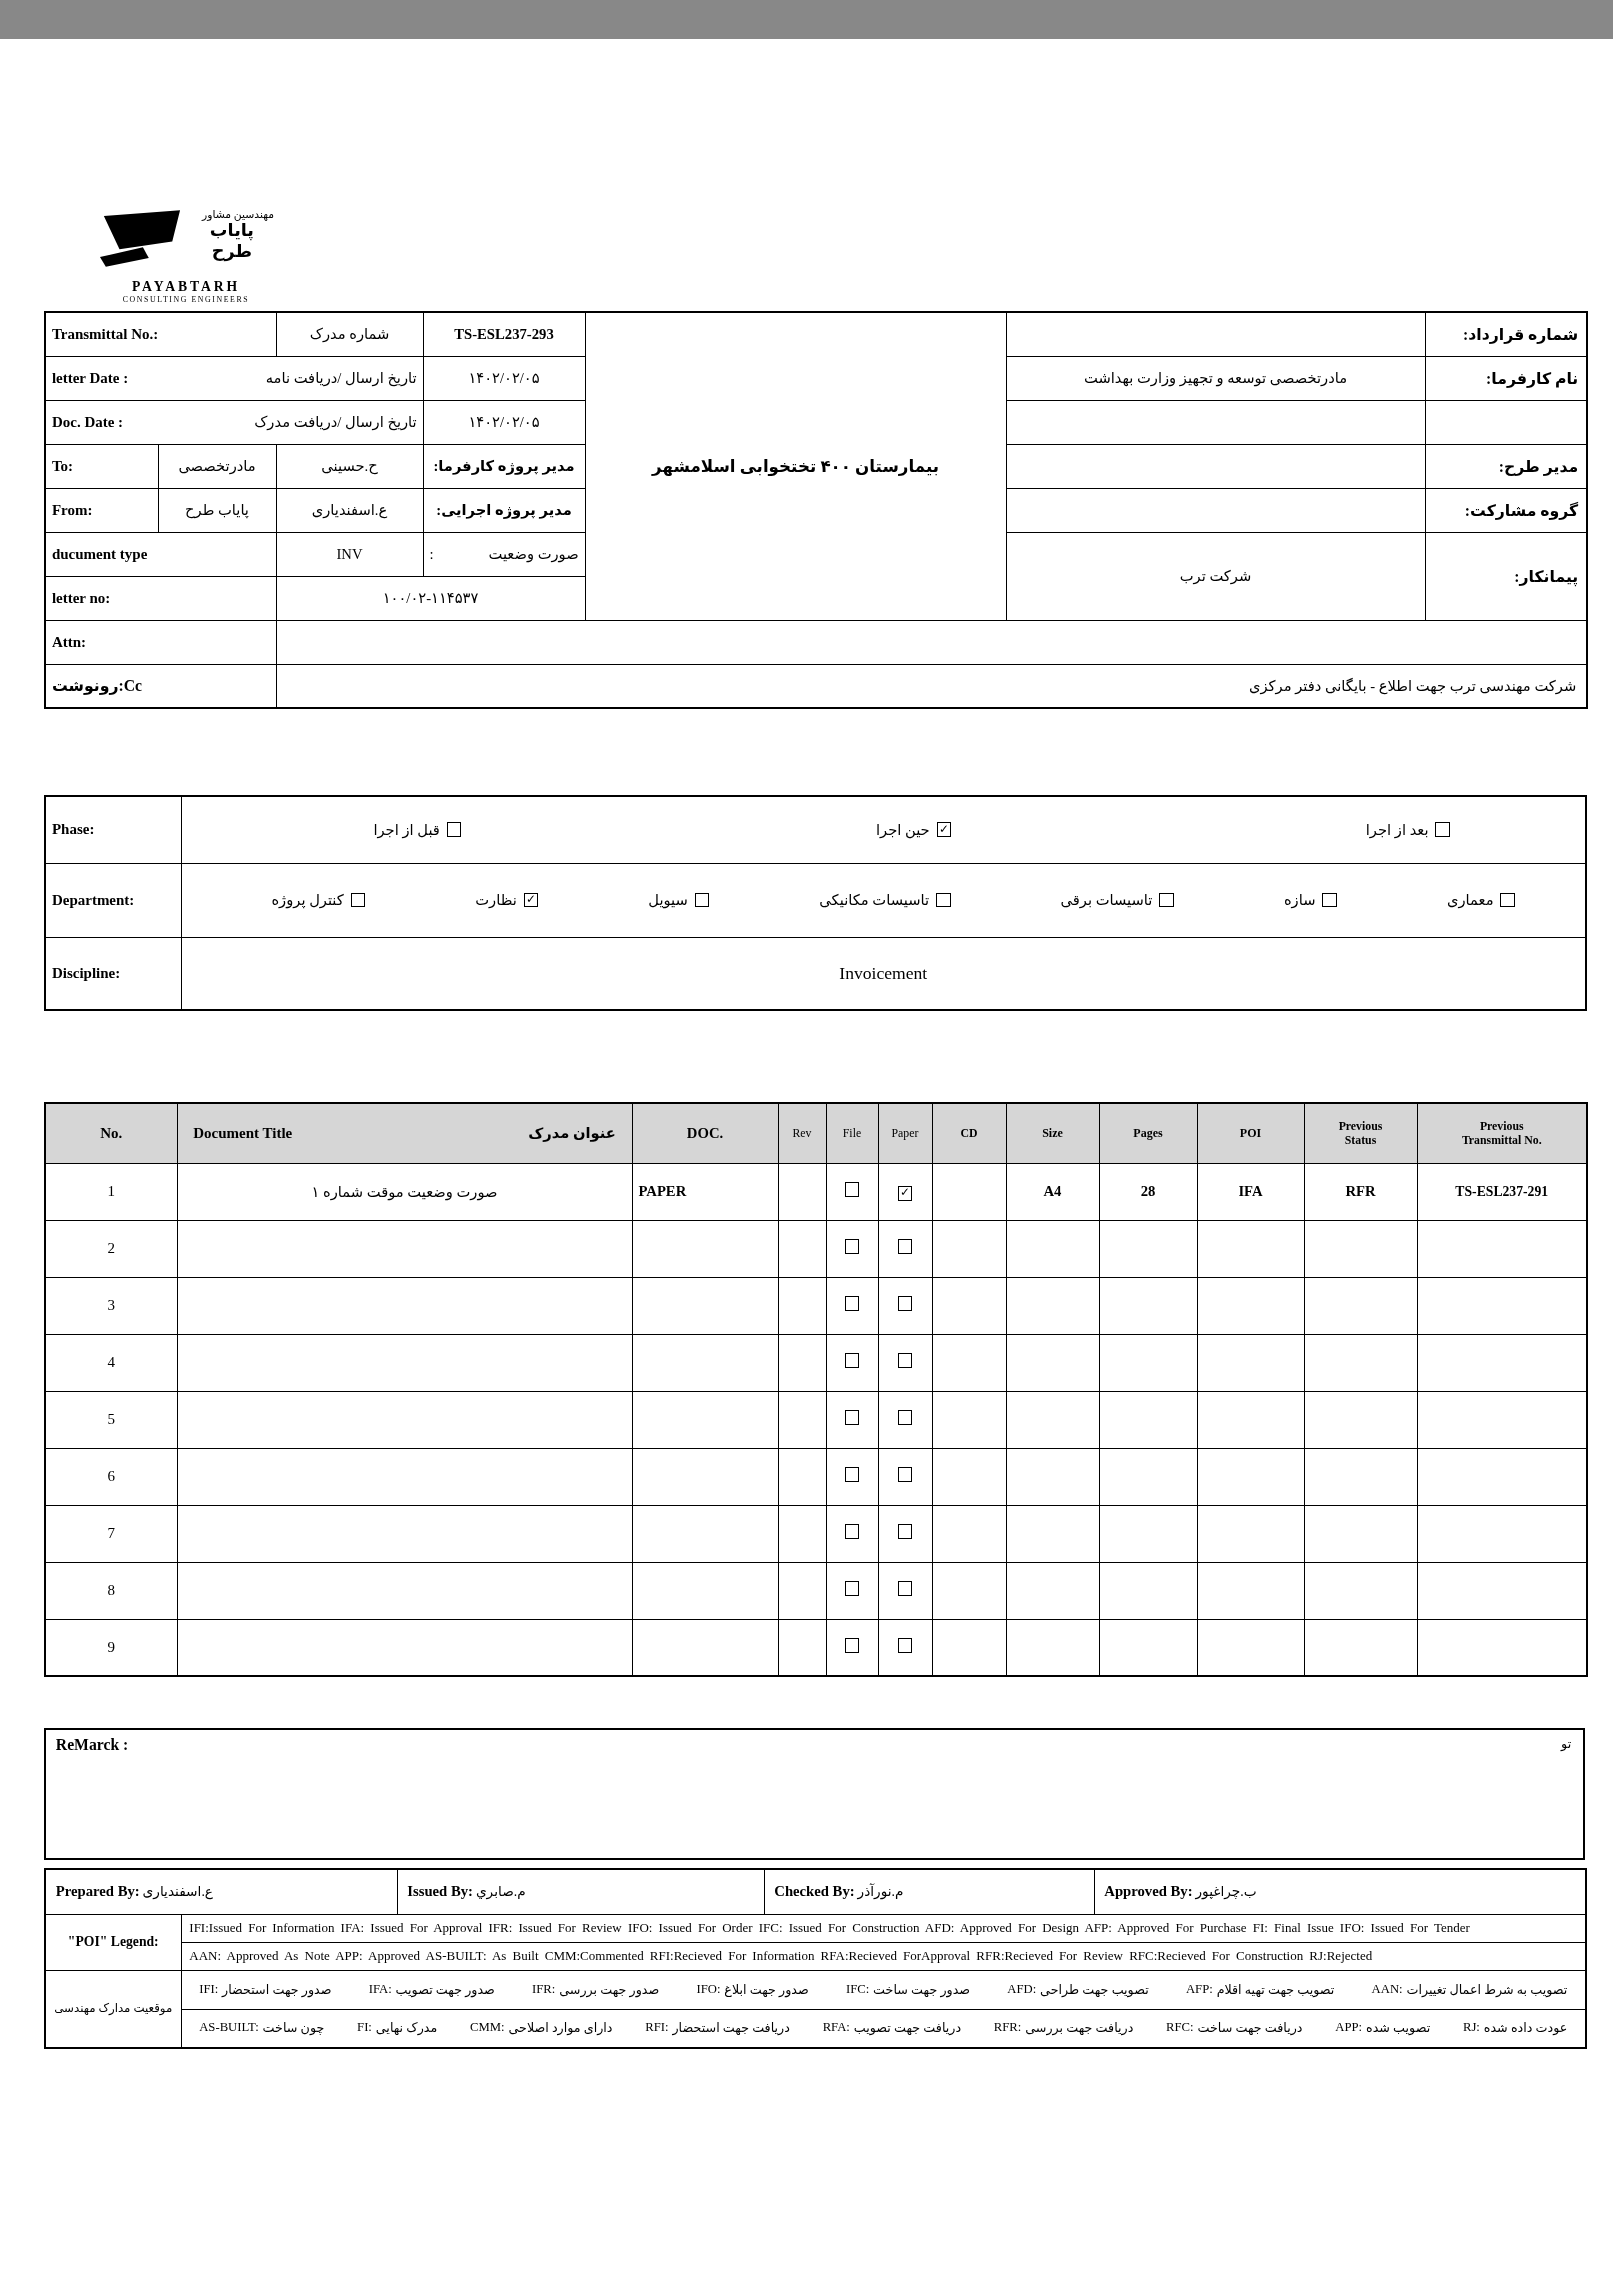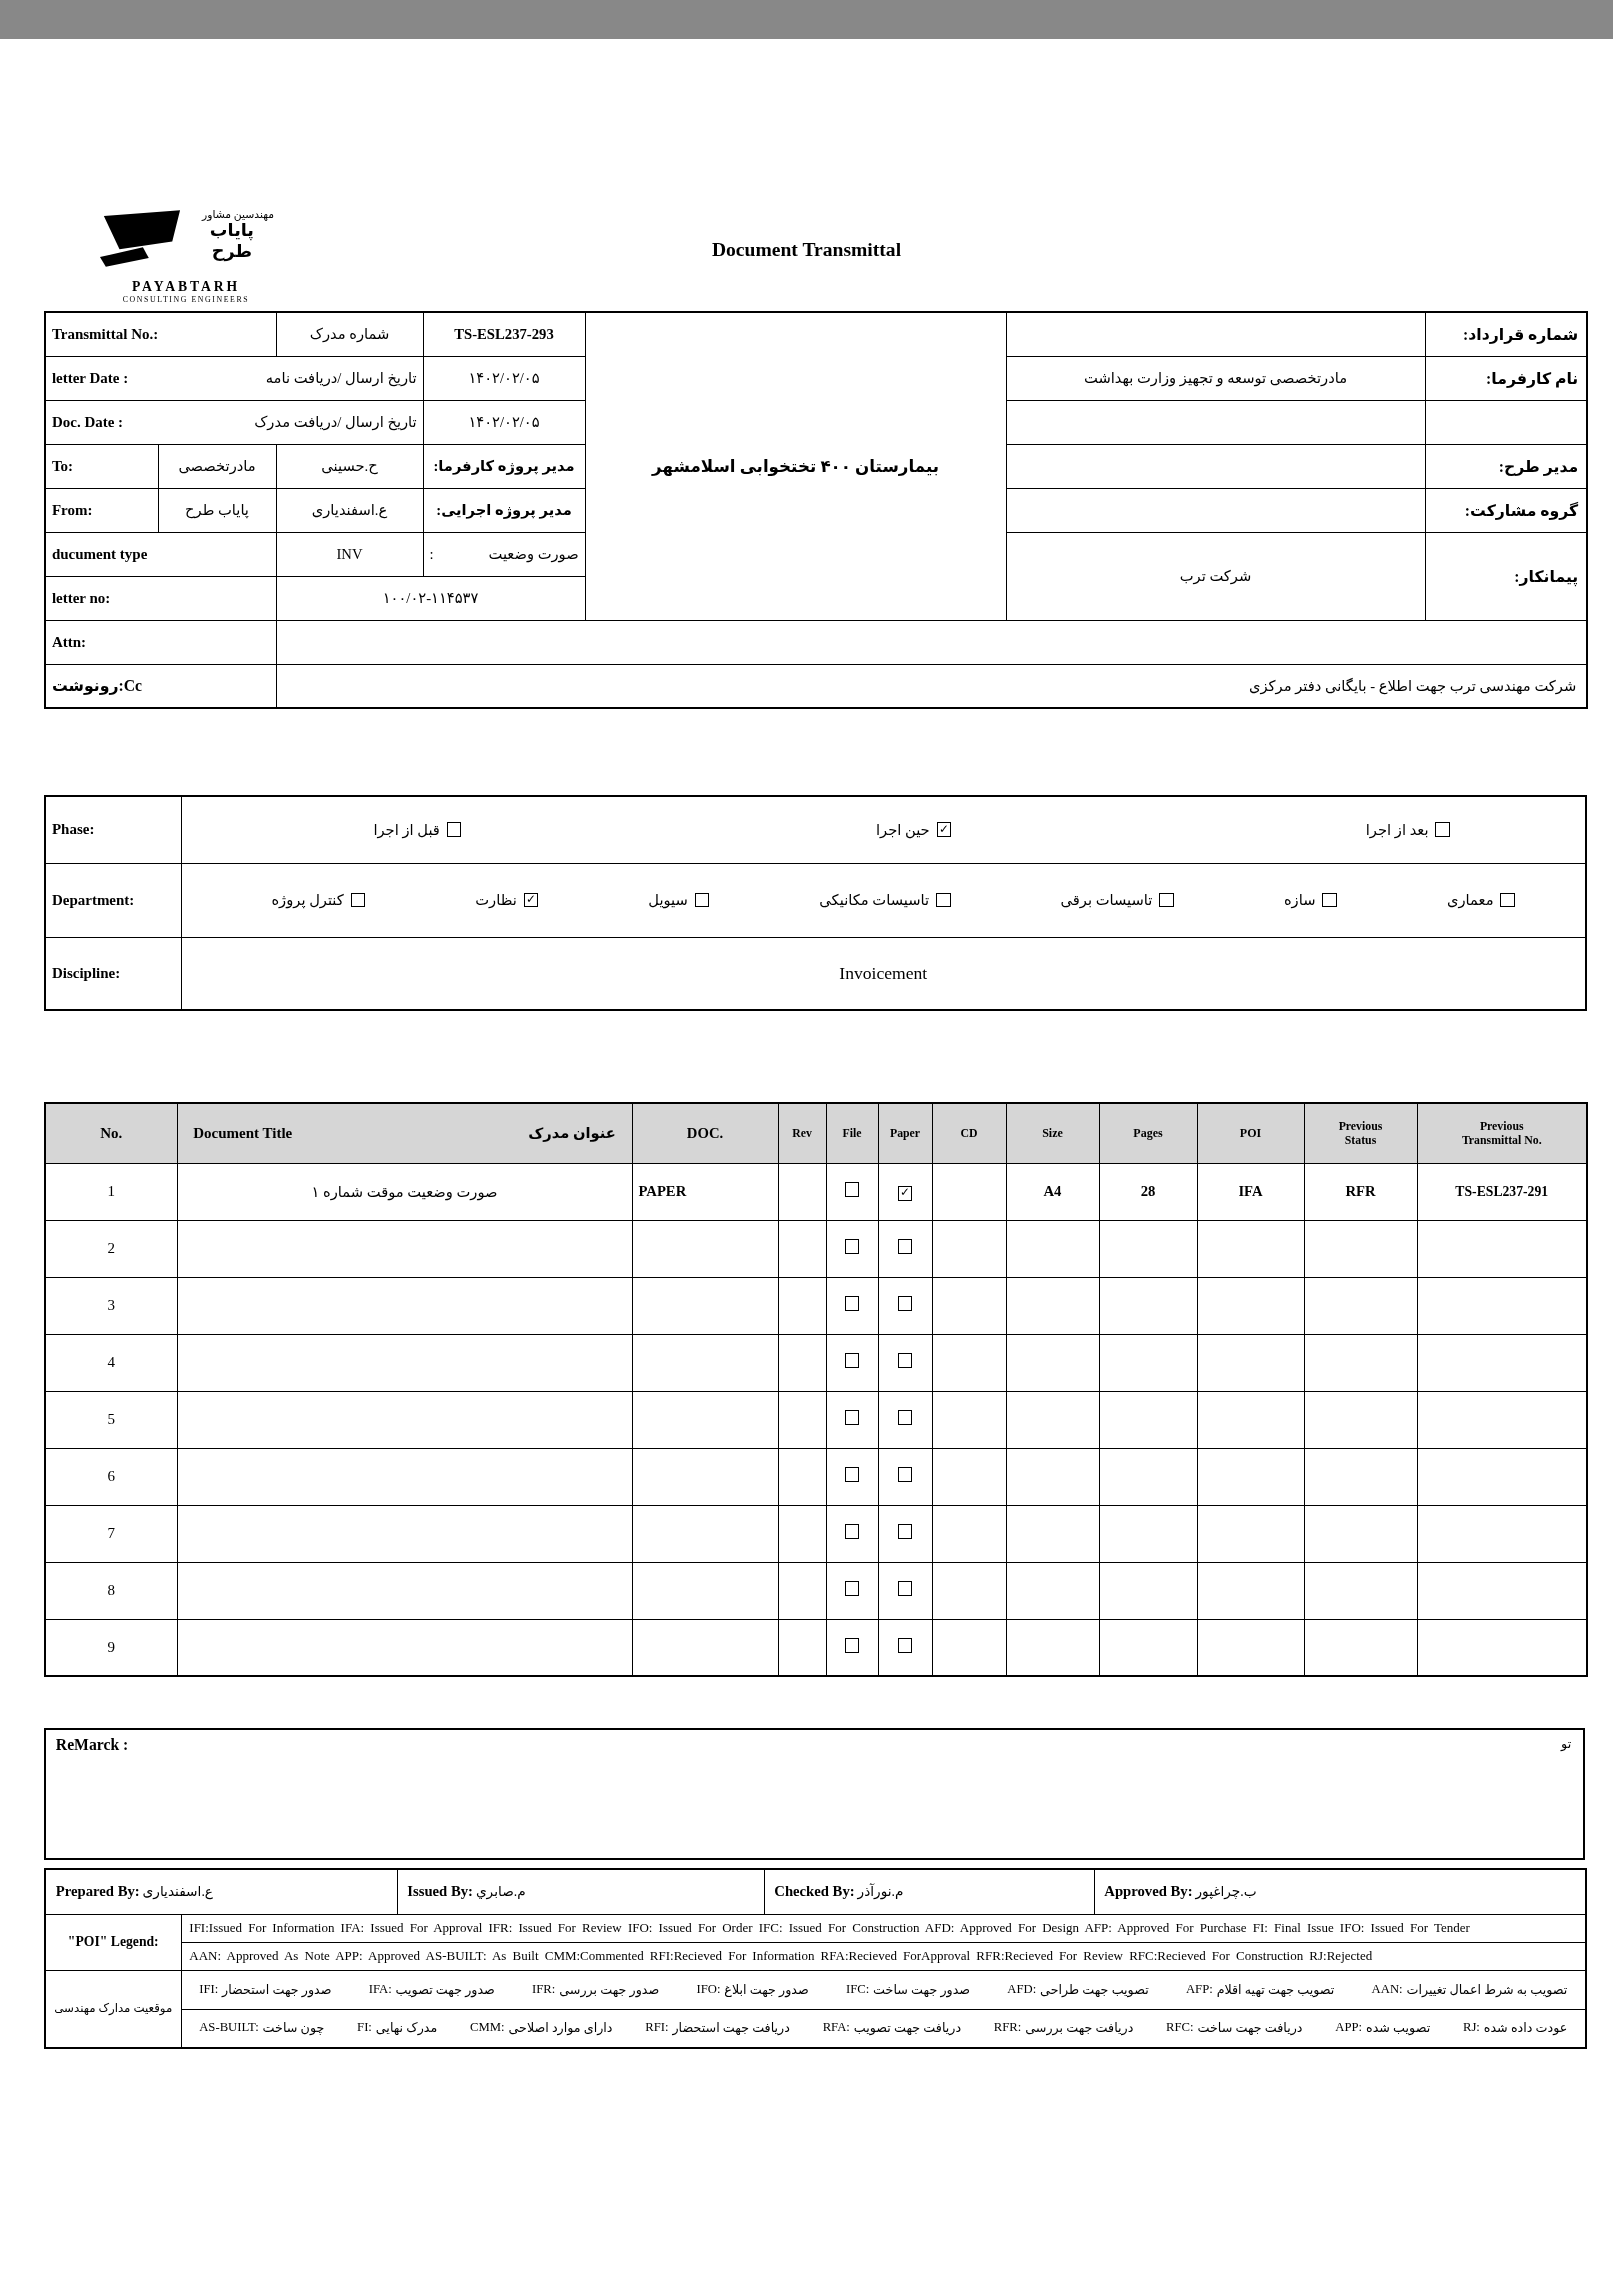--- a/index.html
+++ b/index.html
@@ -2,21 +2,21 @@
 <html lang="en"><head>
 <meta charset="utf-8">
 <style>
   html,body{margin:0;padding:0;background:#888;}
   .page{position:relative;width:1613px;height:2292px;background:#fff;color:#000;
         font-family:"Liberation Serif","DejaVu Sans",serif;overflow:hidden;margin-top:39px;}
   table{border-collapse:collapse;table-layout:fixed;}
   .frame{border:2px solid #000;}
   td,th{border:1px solid #000;padding:0 5.9px;vertical-align:middle;font-size:15.7px;overflow:hidden;}
   .b{font-weight:bold}
-  .n{font-weight:bold}
+  .n{font-weight:normal}
   .ctr{text-align:center;padding:0 2px}
   .rtl{direction:rtl}
   .ltr{direction:ltr}
   .fs11{font-size:10.8px}.fs12{font-size:11.8px}.fs13{font-size:12px}.fs14{font-size:13.7px}
   .fs15{font-size:14.7px}.fs17{font-size:15px}.fs18{font-size:17.6px}
   .flex-sb{display:flex;justify-content:space-between;align-items:center}
   .cb{display:inline-flex;align-items:center;justify-content:center;width:14.7px;height:14.7px;
       border:1.6px solid #000;font-size:11.8px;line-height:1;box-sizing:border-box;background:#fff;flex:0 0 auto}
   .opt{display:inline-flex;align-items:center;gap:6.9px;font-size:14.7px}
   .stack{display:flex;flex-direction:column;align-items:center;justify-content:center;line-height:1.2}
@@ -58,21 +58,20 @@
       </span>
       <span class="logo-fa rtl">
         <span class="fs11">مهندسین مشاور</span>
         <span class="fs18 b">پایاب طرح</span>
       </span>
     </div>
     <div class="logo-latin">PAYABTARH</div>
     <div class="logo-sub">CONSULTING ENGINEERS</div>
   </div>
 
-  <div class="doc-title">Document Transmittal</div>
 
   <table class="tbl-info frame" style="width:1541px">
     <colgroup>
       <col style="width:113px">
         <col style="width:118px">
         <col style="width:147px">
         <col style="width:162px">
       <col style="width:421px">
         <col style="width:419px">
         <col style="width:162px">

